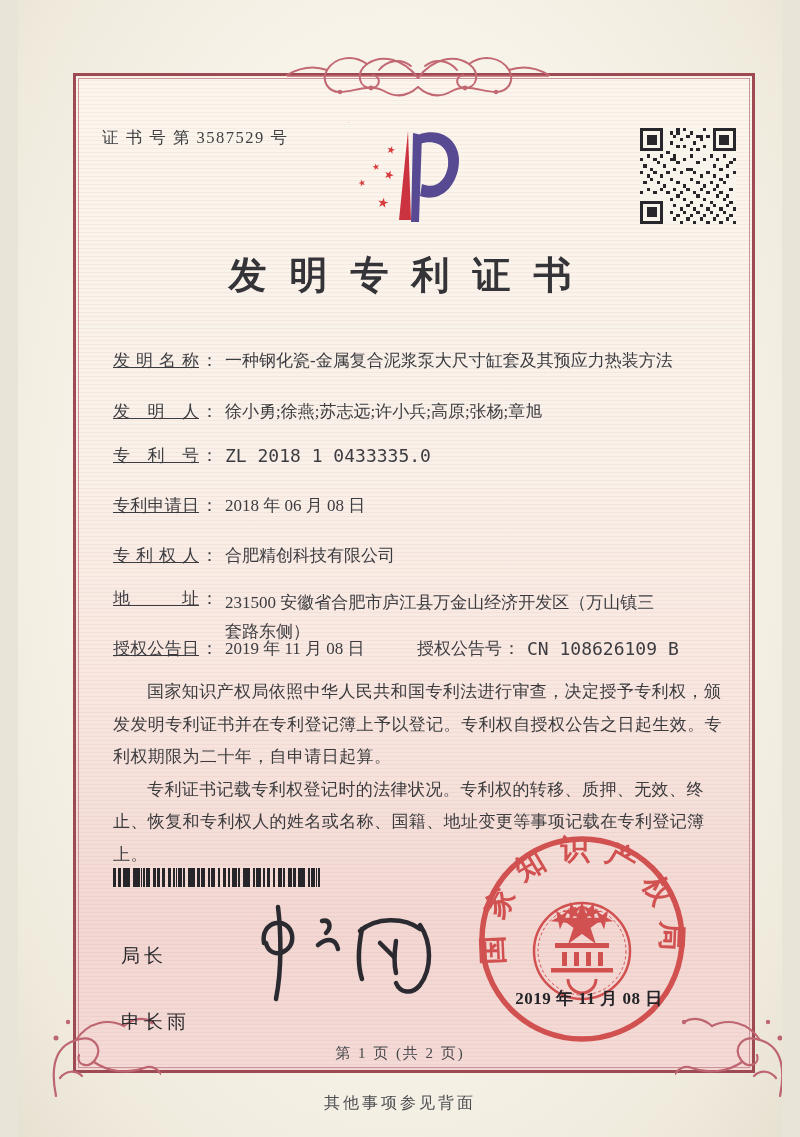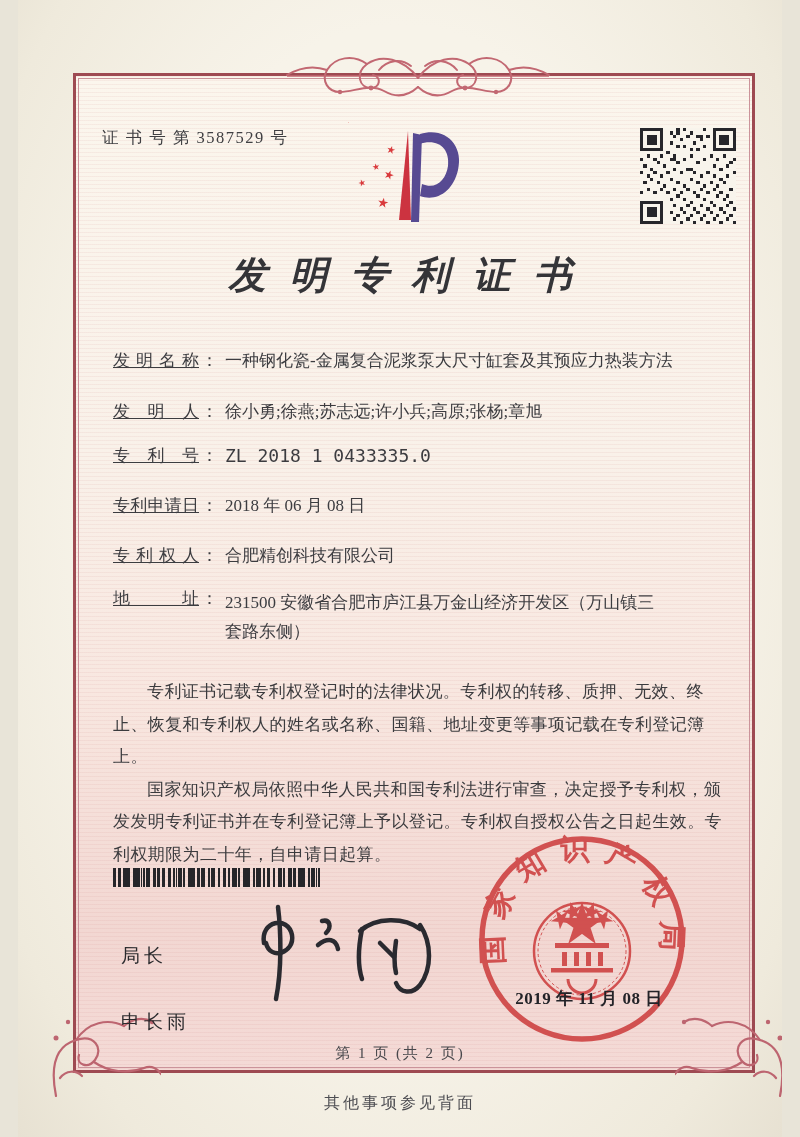--- a/index.html
+++ b/index.html
@@ -19,21 +19,21 @@
       linear-gradient(180deg,#fbf6ed 0%,#f9f1e9 38%,#f8e7e0 62%,#f2d7d2 86%,#f4dad6 100%);
   }
   .border-inner { position:absolute; inset:2px; border:1px solid #cb939a; }
   svg.ornament { position:absolute; z-index:3; }
   .certno { position:absolute; left:84px; top:127px; font-size:16.5px; letter-spacing:1.5px; color:#3f3f42; white-space:pre; z-index:4; }
   .logo { position:absolute; left:330px; top:122px; z-index:4; }
   .qr { position:absolute; left:622px; top:128px; width:96px; height:96px; z-index:4; }
   .title {
     position:absolute; left:0; top:250px; width:100%;
     text-align:center; font-size:38px; font-weight:bold;
-    letter-spacing:23px; padding-left:23px; color:#343438; z-index:4;font-style:italic;
+    letter-spacing:23px; padding-left:23px; color:#343438; z-index:4;
   }
   .frow { position:absolute; left:95px; width:630px; font-size:17px; line-height:22px; color:#3c3c40; z-index:4; }
   .flabel { display:inline-block; width:86px; text-align:justify; text-align-last:justify; vertical-align:top;text-decoration:underline; }
   .fcolon { margin-left:2px; vertical-align:top; }
   .fvalue { margin-left:7px; vertical-align:top; }
   .fvalue.mono, .mono { font-family:"DejaVu Sans Mono","Liberation Mono",monospace; font-size:18px; }
   .fvalue.wrap { display:inline-block; width:432px; line-height:29px; }
   .grant2 { position:absolute; left:304px; top:0; white-space:nowrap; }
   .grant2 .fcolon { margin-left:1px; }
   .paras { position:absolute; left:95px; top:676px; width:625px; font-size:17px; line-height:32.5px; color:#3b3b3e; letter-spacing:0.4px; z-index:4; }
@@ -153,24 +153,30 @@
   </div>
   <div class="frow" style="top:495px;">
     <span class="flabel">专利申请日</span><span class="fcolon">：</span><span class="fvalue">2018 年 06 月 08 日</span>
   </div>
   <div class="frow" style="top:545px;">
     <span class="flabel">专利权人</span><span class="fcolon">：</span><span class="fvalue">合肥精创科技有限公司</span>
   </div>
   <div class="frow" style="top:588px;">
     <span class="flabel">地址</span><span class="fcolon">：</span><span class="fvalue wrap">231500 安徽省合肥市庐江县万金山经济开发区（万山镇三套路东侧）</span>
   </div>
+  <div class="frow" style="top:638px;">
+    <span class="flabel">授权公告日</span><span class="fcolon">：</span><span class="fvalue">2019 年 11 月 08 日</span>
+    <span class="grant2">
+      <span>授权公告号</span><span class="fcolon">：</span><span class="fvalue mono">CN 108626109 B</span>
+    </span>
+  </div>
 
   <div class="paras">
+    <p>国家知识产权局依照中华人民共和国专利法进行审查，决定授予专利权，颁发发明专利证书并在专利登记簿上予以登记。专利权自授权公告之日起生效。专利权期限为二十年，自申请日起算。</p>
     <p>专利证书记载专利权登记时的法律状况。专利权的转移、质押、无效、终止、恢复和专利权人的姓名或名称、国籍、地址变更等事项记载在专利登记簿上。</p>
-    <p>国家知识产权局依照中华人民共和国专利法进行审查，决定授予专利权，颁发发明专利证书并在专利登记簿上予以登记。专利权自授权公告之日起生效。专利权期限为二十年，自申请日起算。</p>
   </div>
 
   <div class="barcode"></div>
 
   <div class="director-label">局长</div>
   <div class="director-name">申长雨</div>
 
   <svg class="signature" width="210" height="110" viewBox="0 0 210 110">
     <title>申长雨</title>
     <g stroke="#2a2a30" stroke-width="4.5" fill="none" stroke-linecap="round" stroke-linejoin="round">

